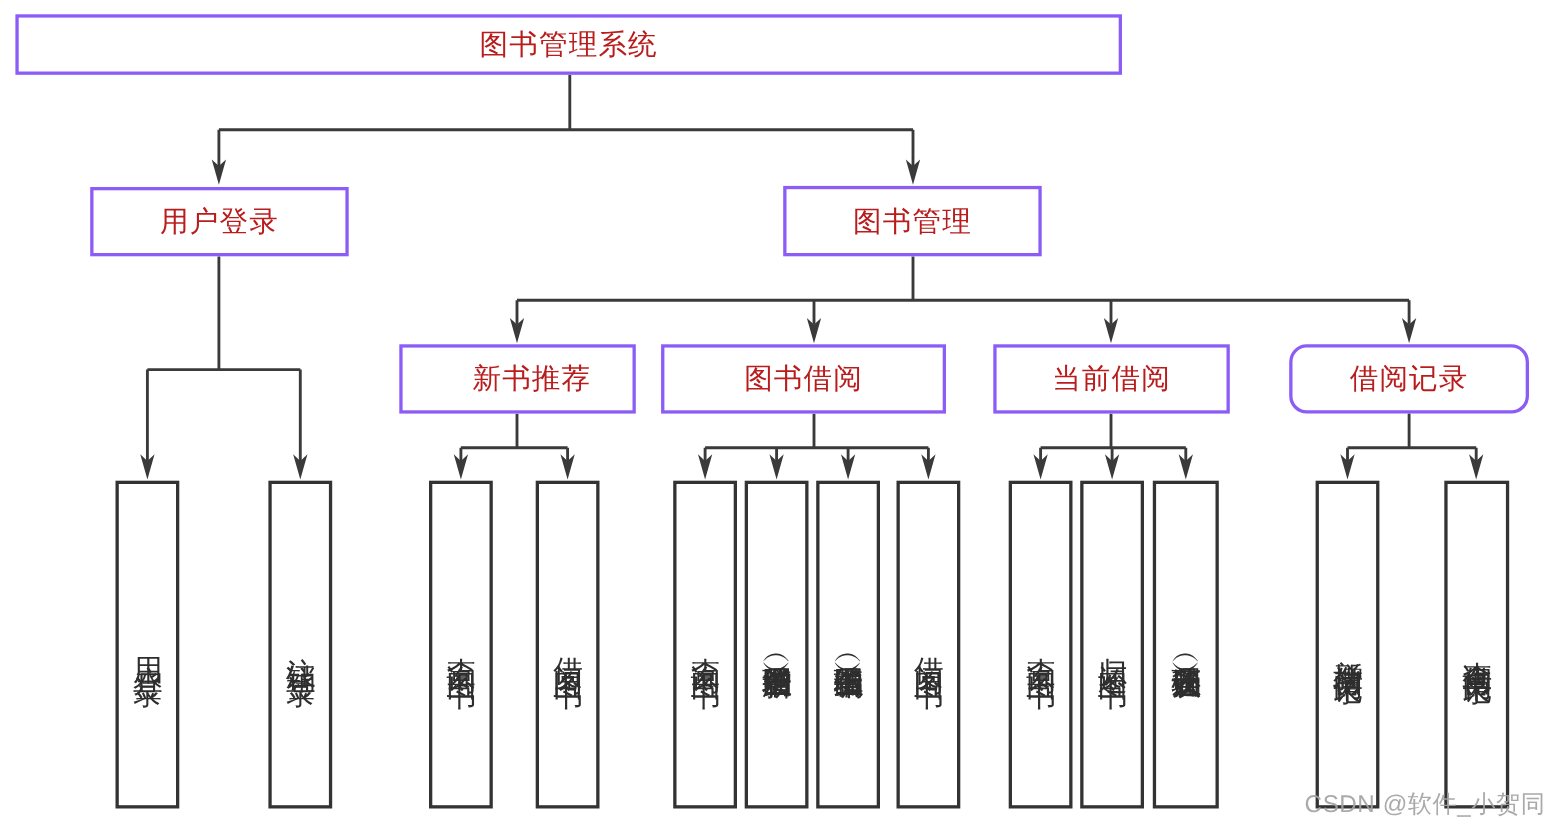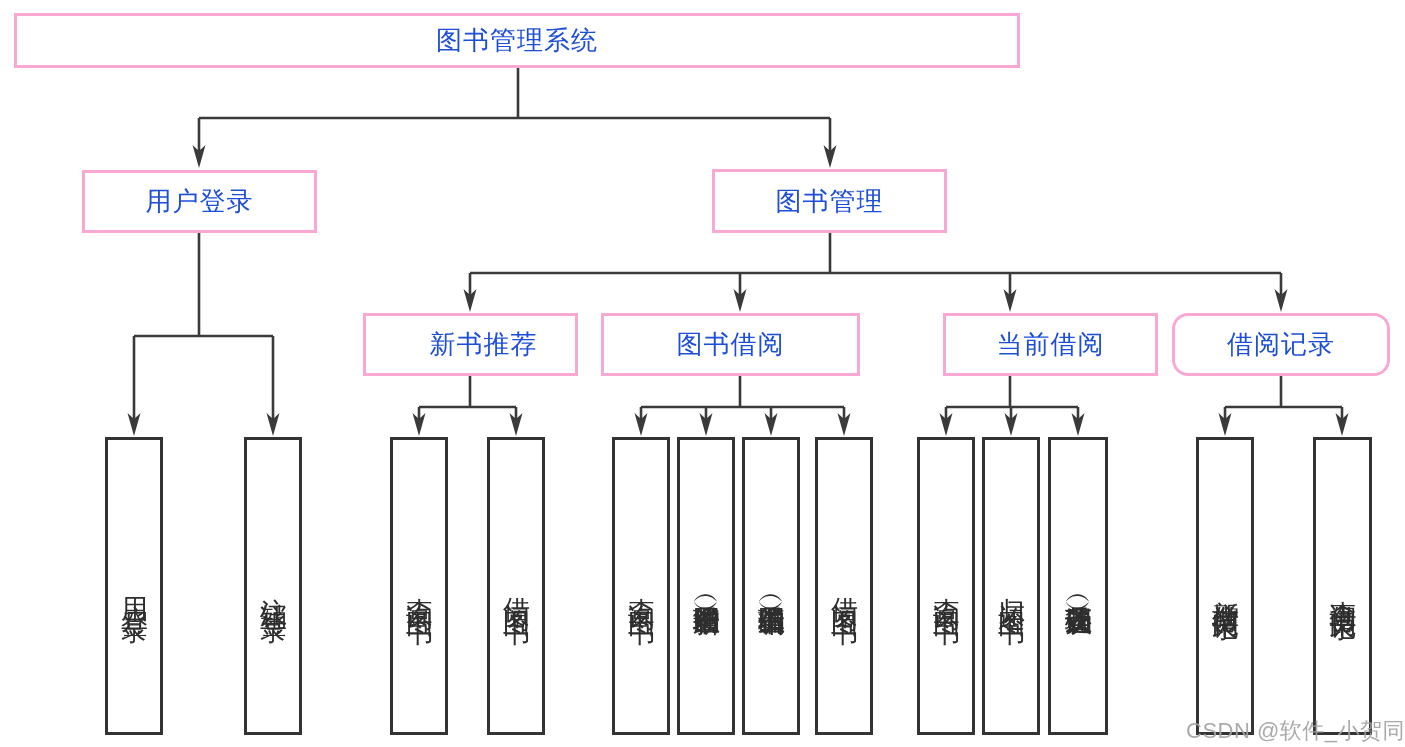--- a/index.html
+++ b/index.html
@@ -17,27 +17,27 @@
   }
   #connectors {
     position: absolute;
     left: 0; top: 0;
     width: 1405px; height: 747px;
     z-index: 1;
   }
   .hbox {
     position: absolute;
     box-sizing: border-box;
-    border: 3px solid #f9a8d4;
+    border: 3px solid #8b5cf6;
     background: #ffffff;
     display: flex;
     align-items: center;
     justify-content: center;
     font-size: 26px;
-    color: #1d4ed8;
+    color: #b91c1c;
     z-index: 2;
     letter-spacing: 1px;
   }
   .vbox {
     position: absolute;
     box-sizing: border-box;
     border: 3px solid #333333;
     background: #ffffff;
     top: 437px;
     height: 298px;
@@ -133,21 +133,21 @@
   <div class="hbox" style="left:712px; top:169px; width:235px; height:64px;">
     <span>图书管理</span>
   </div>
 
   <div class="hbox" style="left:363px; top:313px; width:215px; height:63px;padding-left:26px;">
     <span>新书推荐</span>
   </div>
   <div class="hbox" style="left:601px; top:313px; width:259px; height:63px;">
     <span>图书借阅</span>
   </div>
-  <div class="hbox" style="left:903px; top:313px; width:215px; height:63px;margin-left:40px;">
+  <div class="hbox" style="left:903px; top:313px; width:215px; height:63px;">
     <span>当前借阅</span>
   </div>
   <div class="hbox" style="left:1172px; top:313px; width:218px; height:63px;border-radius:16px;">
     <span>借阅记录</span>
   </div>
 
   <div class="vbox" style="left:105px; width:58px;">
     <span class="vlabel">用户登录</span>
   </div>
   <div class="vbox" style="left:244px; width:58px;">

